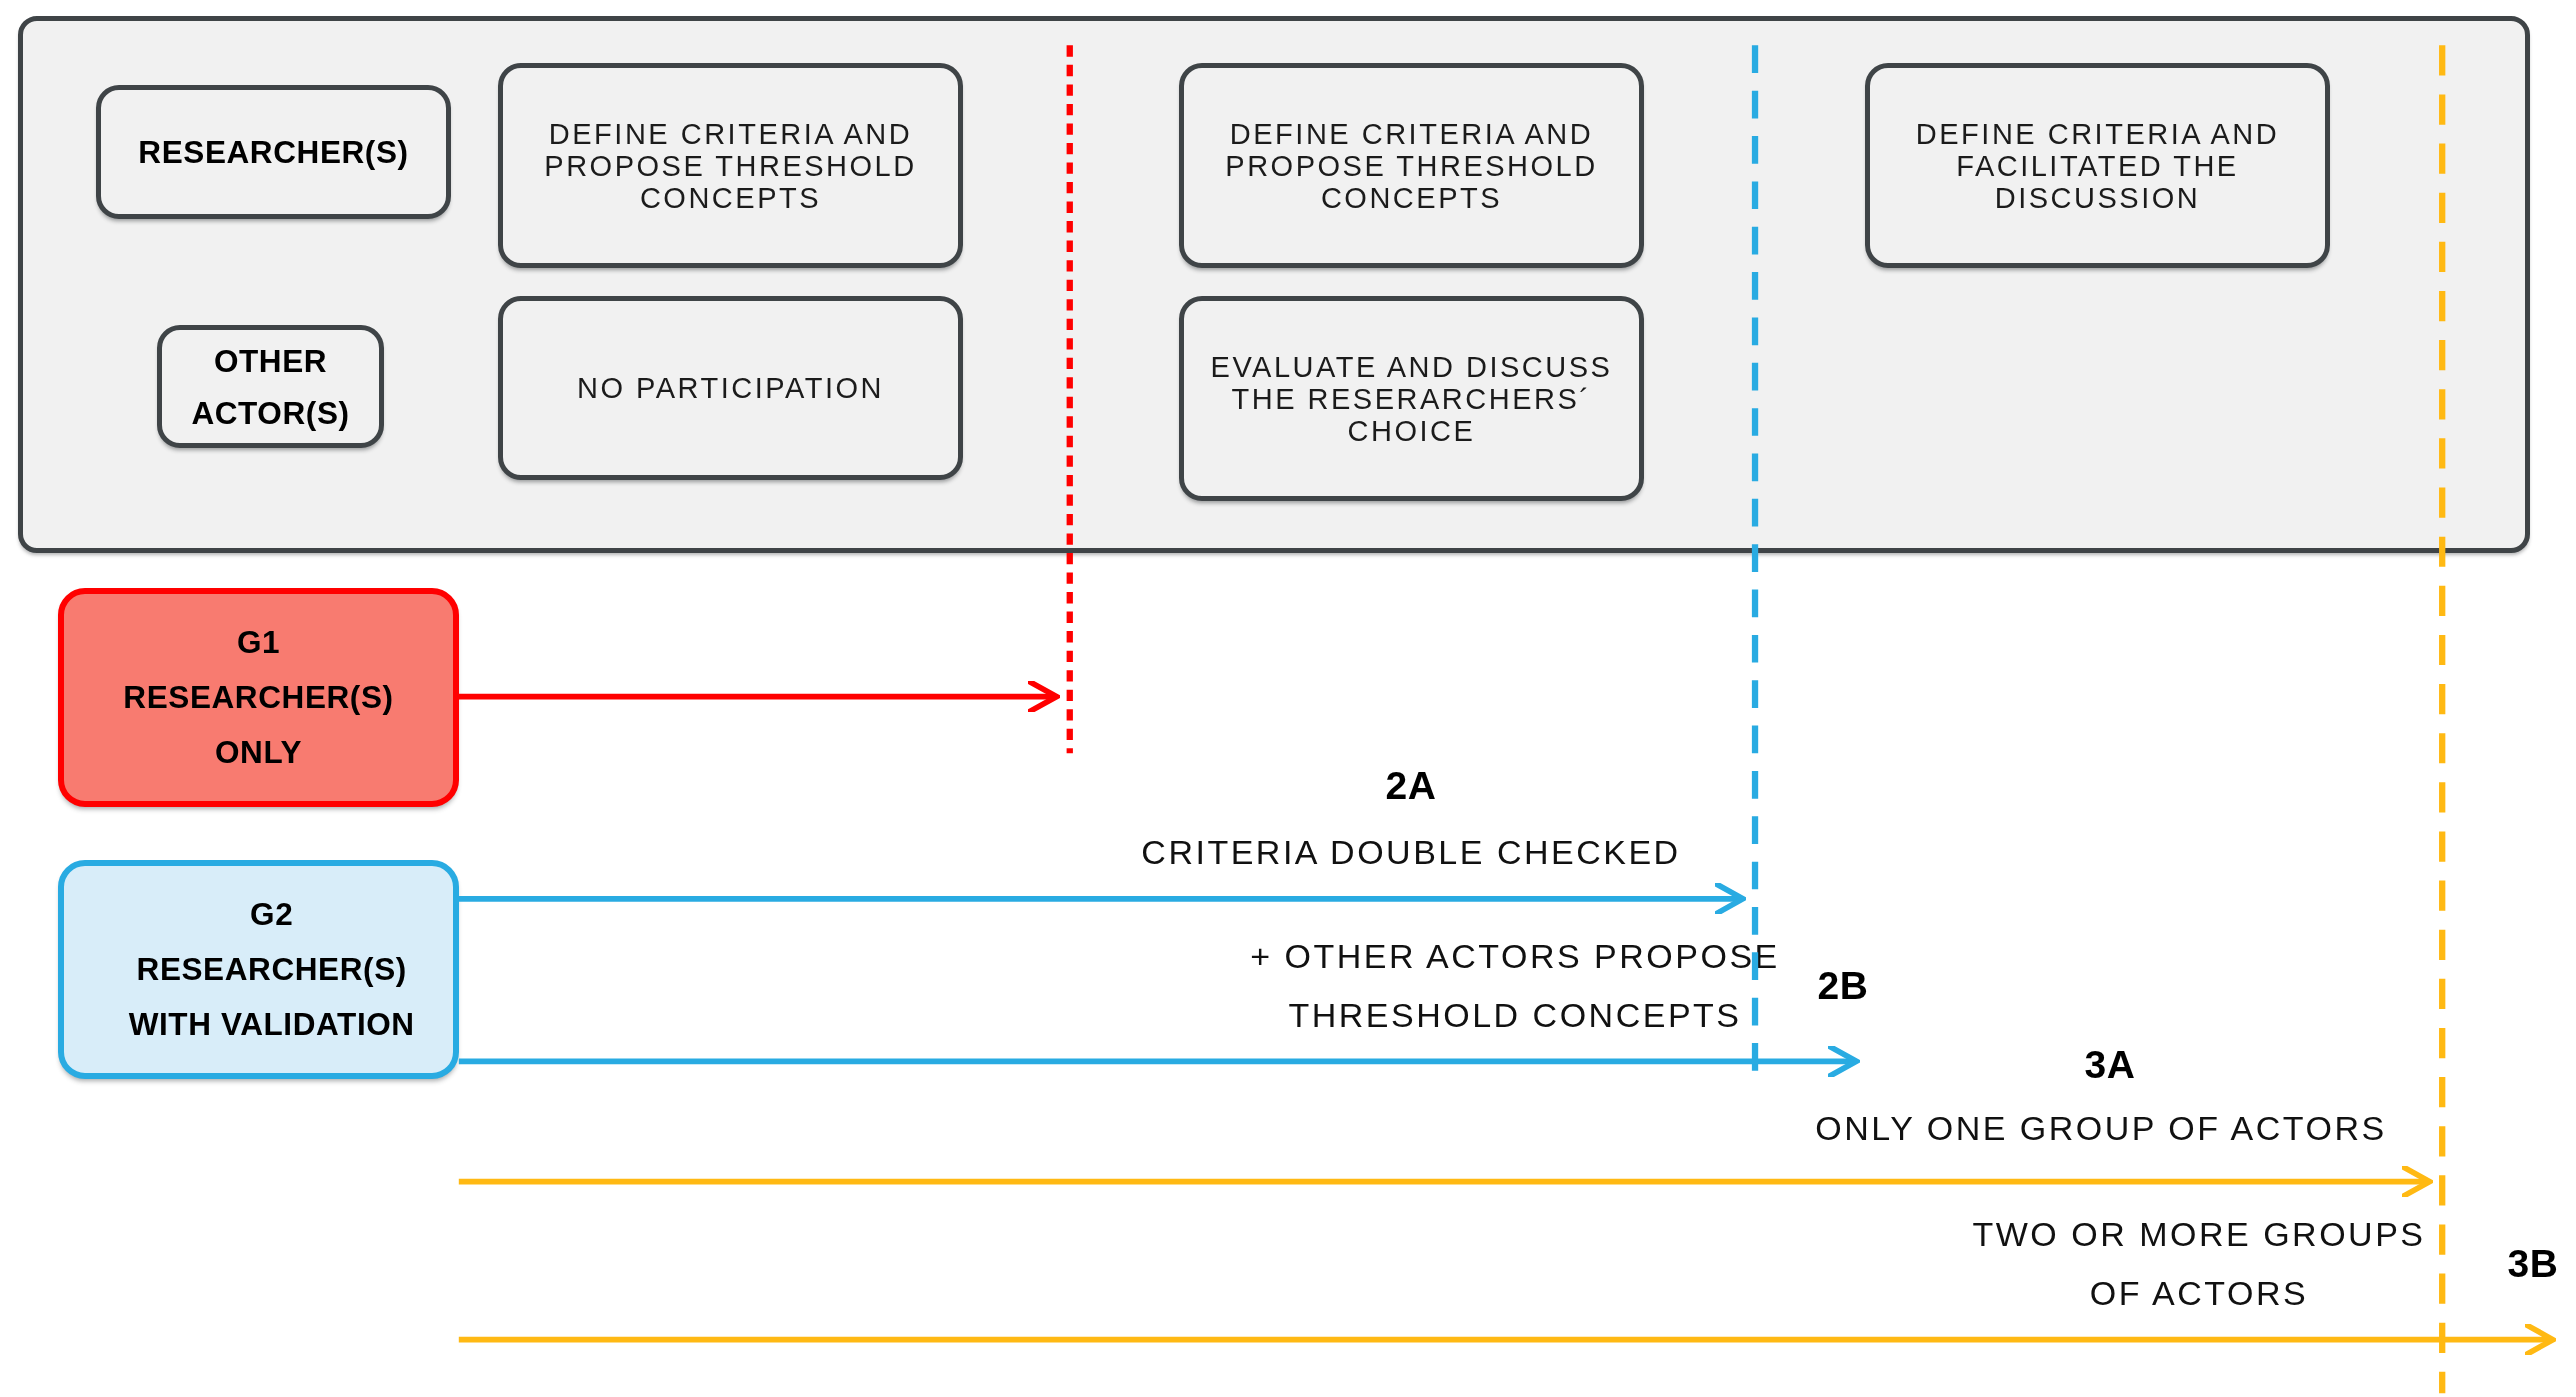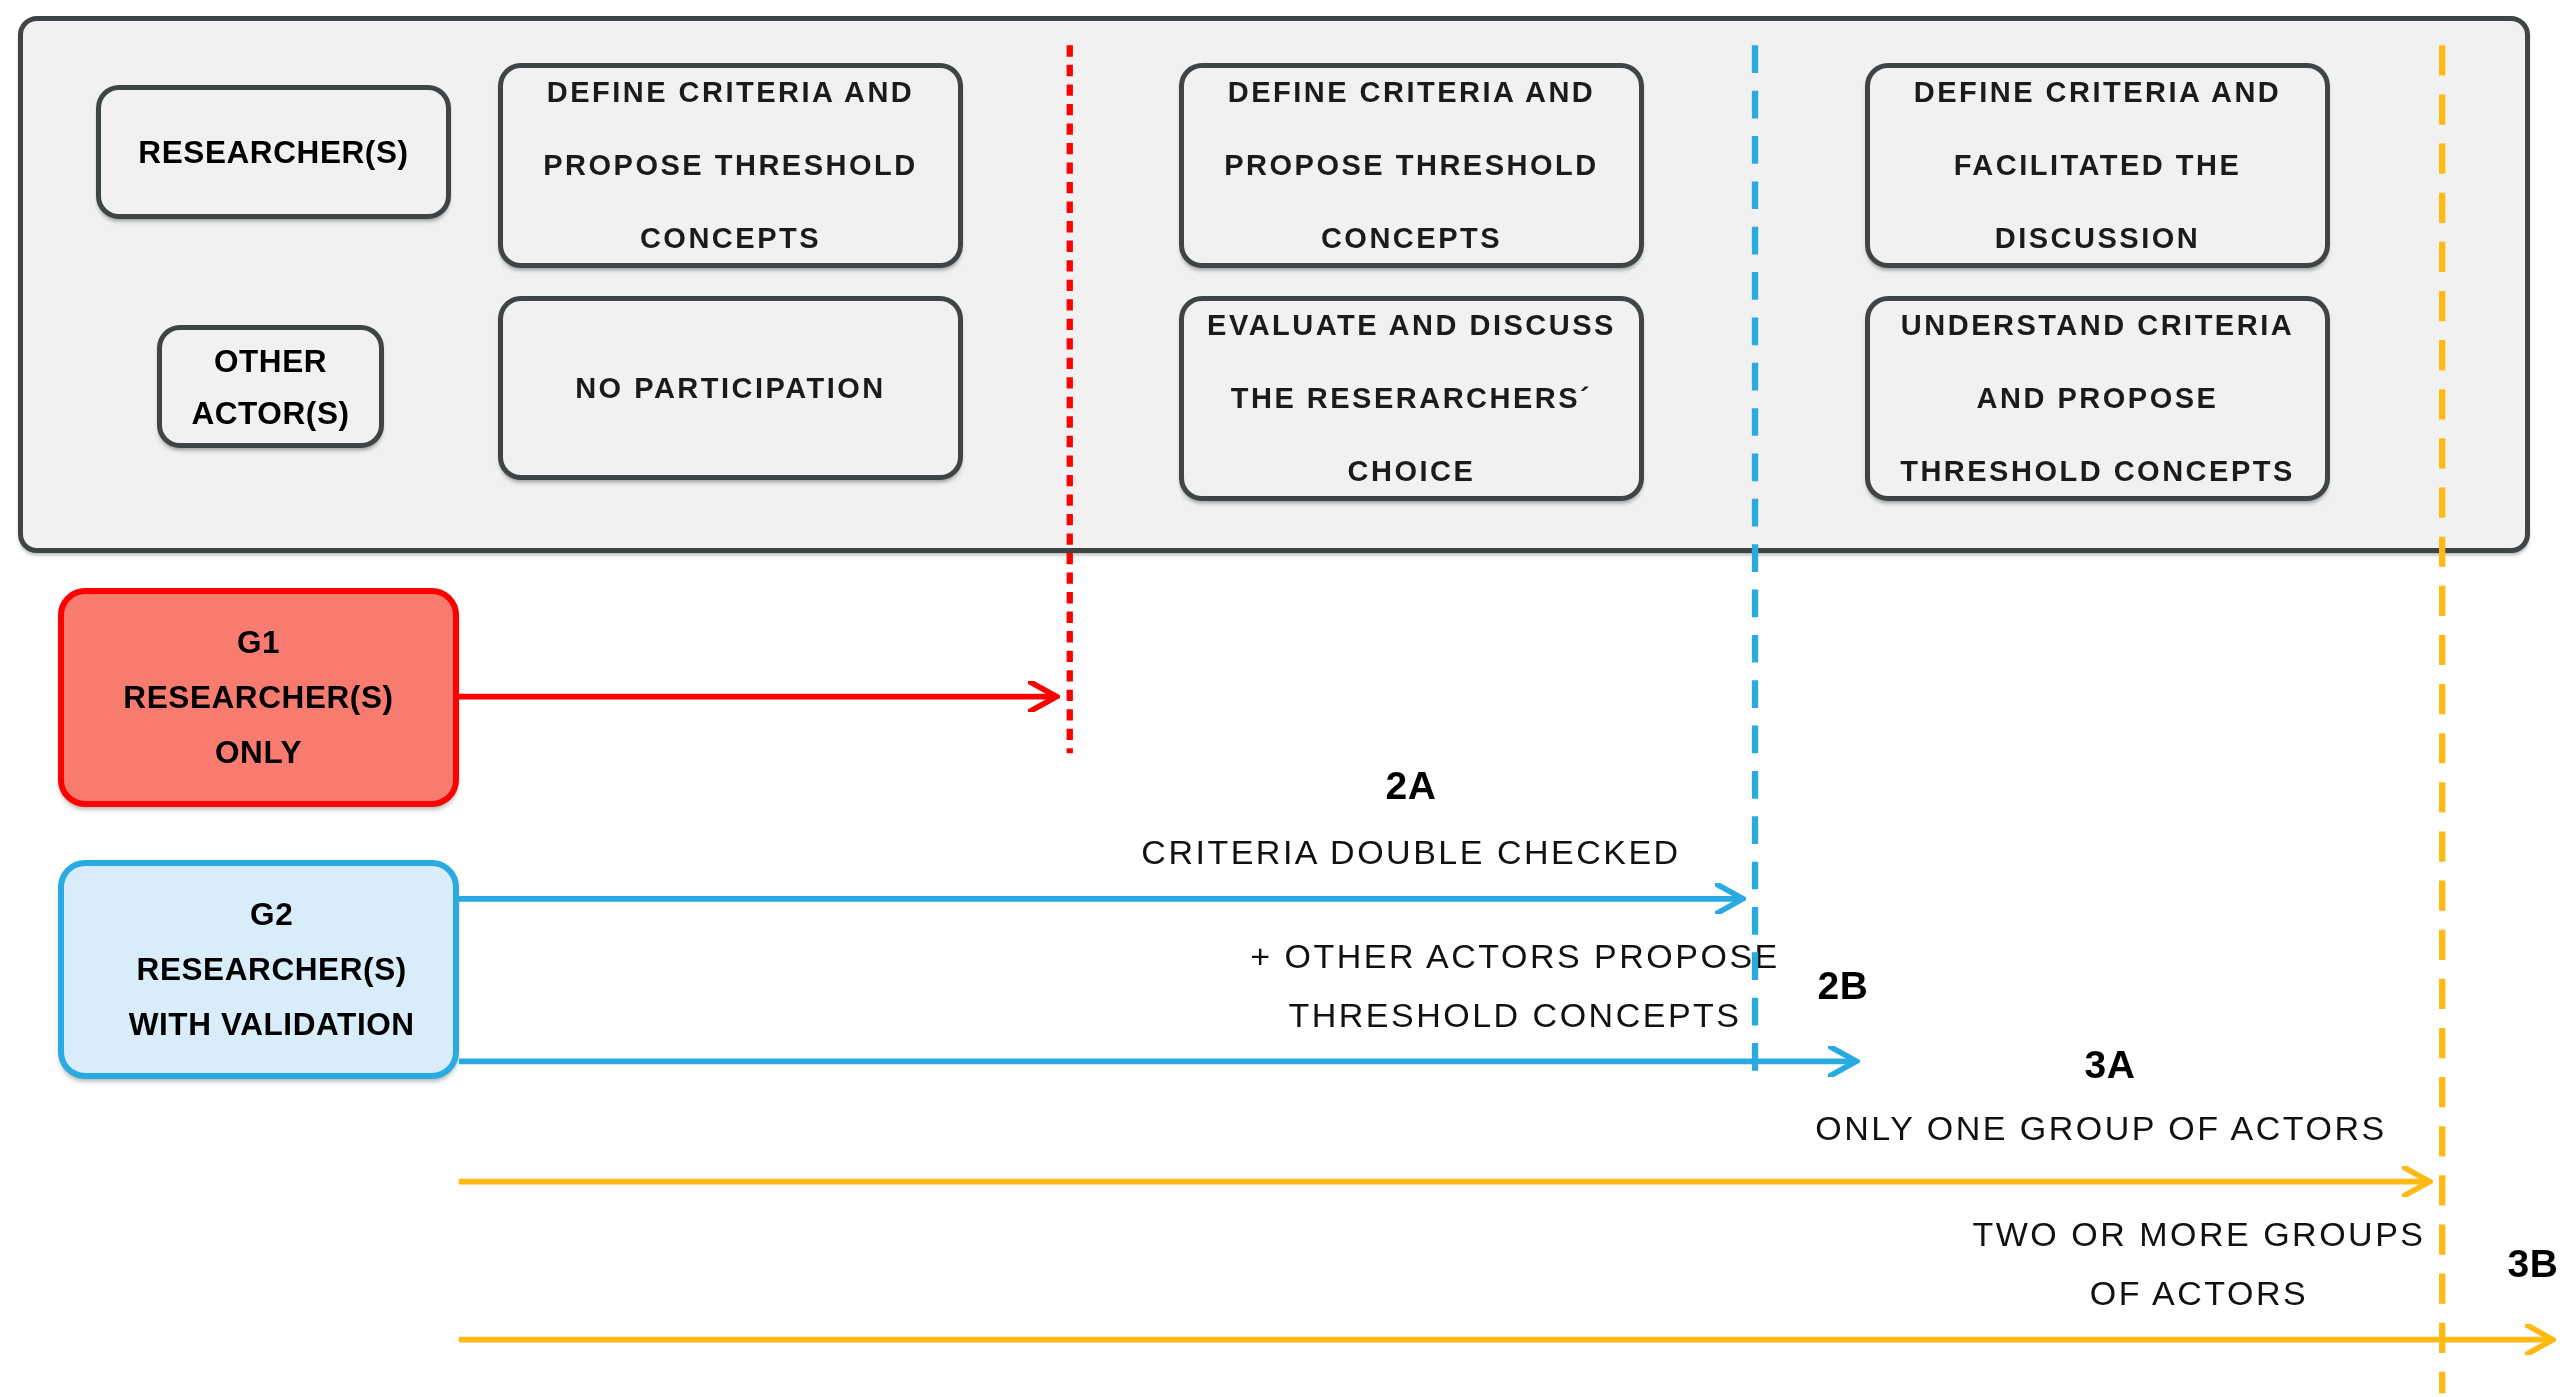--- a/index.html
+++ b/index.html
@@ -23,21 +23,21 @@
 
   
   .rbox{
     position:absolute;display:flex;align-items:center;justify-content:center;
     text-align:center;background:var(--panel_fill);
     border:5px solid var(--box_border);border-radius:23px;
     box-shadow:0 4.4px 4.4px -2.5px rgba(40,44,47,.45);
     color:var(--ink);
   }
   .rbox .thin{
-    font-size:29px;line-height:73px;letter-spacing:2.5px;font-weight:700;
+    font-size:29px;line-height:32px;letter-spacing:2.5px;font-weight:400;
   }
   .rbox .bold{
     font-size:31.5px;line-height:52px;letter-spacing:0.6px;font-weight:700;color:#000;
   }
 
   
   .gbox{
     position:absolute;left:58px;width:401px;height:219px;
     display:flex;flex-direction:column;align-items:center;justify-content:center;
     text-align:center;border-radius:27px;border:6.3px solid;
@@ -83,23 +83,20 @@
   <div class="rbox" style="left:1179px;top:63px;width:465px;height:205px;">
     <span class="thin" style="max-width:416px;">DEFINE CRITERIA AND PROPOSE THRESHOLD CONCEPTS</span>
   </div>
   <div class="rbox" style="left:1865px;top:63px;width:465px;height:205px;">
     <span class="thin" style="max-width:391px;">DEFINE CRITERIA AND FACILITATED THE DISCUSSION</span>
   </div>
 
   <div class="rbox" style="left:1179px;top:296px;width:465px;height:205px;">
     <span class="thin" style="max-width:428px;">EVALUATE AND DISCUSS THE RESERARCHERS´ CHOICE</span>
   </div>
-  <div class="rbox" style="left:1865px;top:296px;width:465px;height:205px;">
-    <span class="thin" style="max-width:403px;">UNDERSTAND CRITERIA AND PROPOSE THRESHOLD CONCEPTS</span>
-  </div>
 
   <div class="gbox" id="g1">
     <span>G1</span>
     <span>RESEARCHER(S) ONLY</span>
   </div>
   <div class="gbox" id="g2">
     <span>G2</span>
     <span>RESEARCHER(S) WITH VALIDATION</span>
   </div>
 

